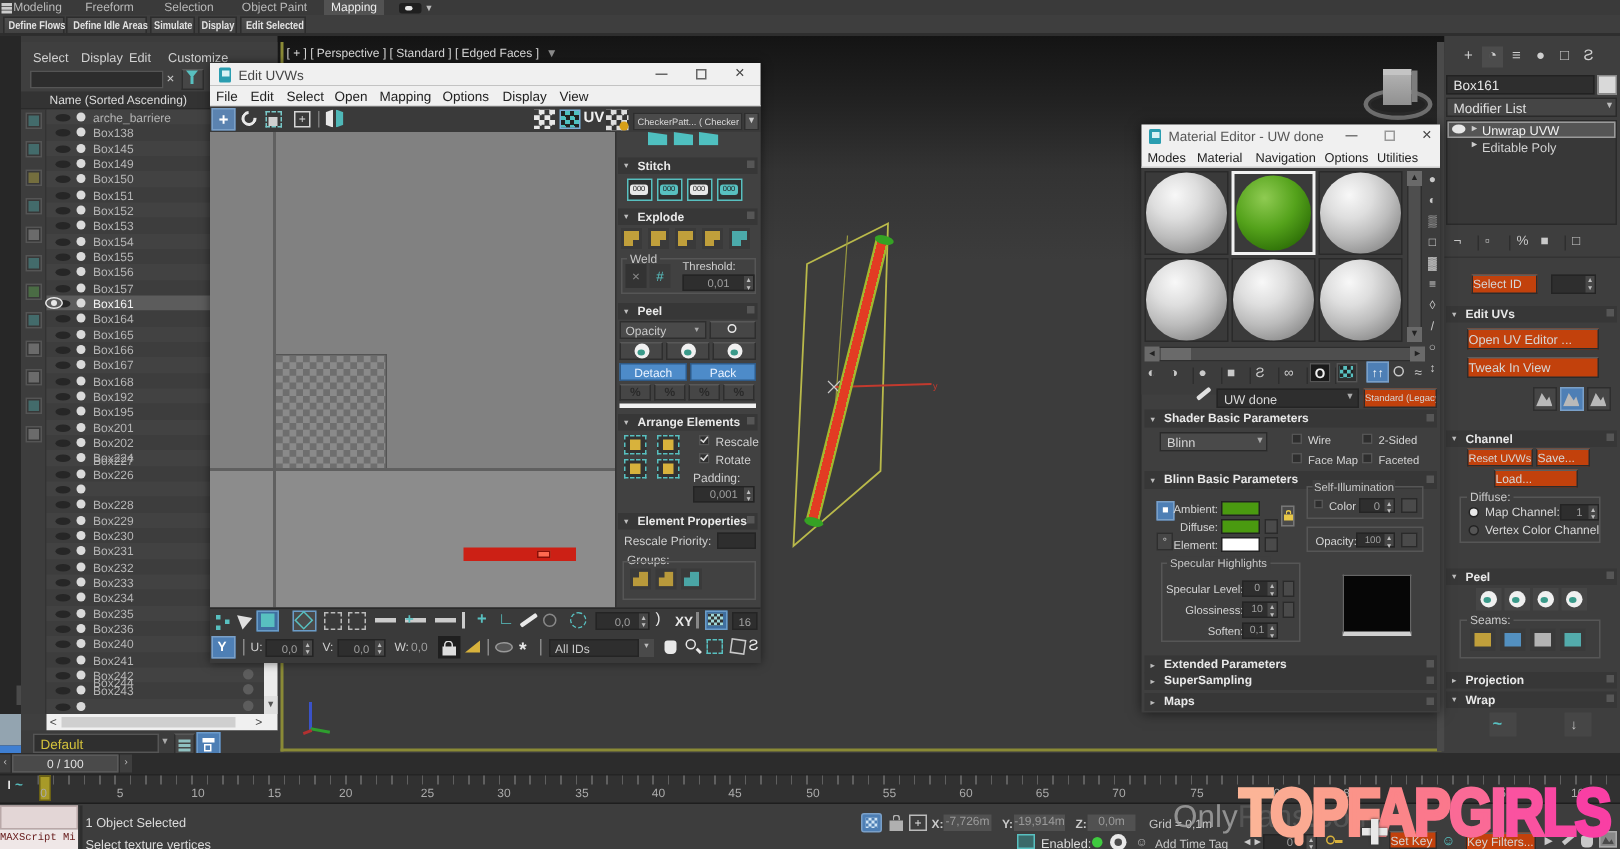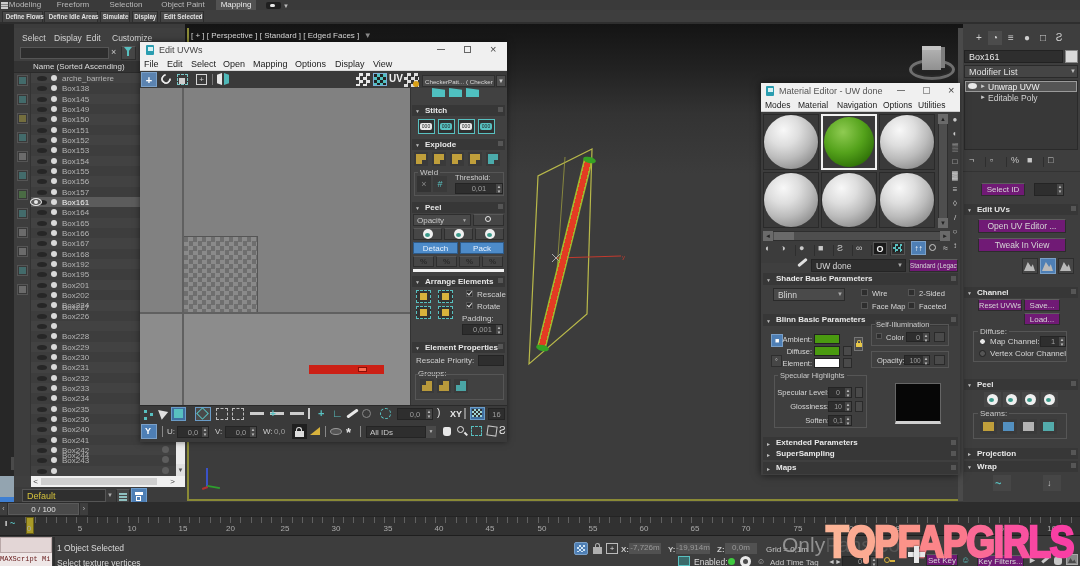--- a/index.html
+++ b/index.html
@@ -1,18 +1,18 @@
 <!DOCTYPE html>
 <html><head><meta charset="utf-8">
 <style>
 *{margin:0;padding:0;box-sizing:border-box}
 html,body{width:1080px;height:566px;overflow:hidden;background:#3c3c3c;
  font-family:"Liberation Sans",sans-serif;}
 .a{position:absolute}
-.btn{background:#701a75;border:1px solid #2c2c2c;border-top-color:#5e5e5e;color:#d6d6d6;text-align:center}
+.btn{background:#c2410c;border:1px solid #2c2c2c;border-top-color:#5e5e5e;color:#d6d6d6;}
 .hdr{background:#373737;color:#e8e8e8;font-weight:bold;font-size:8px;line-height:11px;padding-left:13px;white-space:nowrap;overflow:hidden}
 .hdr:before{content:"▼";position:absolute;left:3px;top:1px;font-size:5px;color:#bdbdbd}
 .hdrc:before{content:"►"}
 .spin{background:#2e2e2e;border:1px solid #242424;color:#9f9f9f;font-size:7.5px;text-align:center;white-space:nowrap}
 .spn{position:absolute;right:0;top:0;bottom:0;width:6px;background:#474747;color:#bdbdbd;font-size:4.5px;line-height:5px;text-align:center}
 .ico{background:#464646;border:1px solid #2e2e2e;border-top-color:#585858}
 .ck{position:absolute;width:5px;height:3px;border-left:1.5px solid #ddd;border-bottom:1.5px solid #ddd;transform:rotate(-50deg)}
 </style></head><body>
 
 <div class="a" style="left:0;top:0;width:1080px;height:10px;background:#3a3a3a"></div>
@@ -484,21 +484,21 @@
 <div class="a" style="left:1022px;top:258px;width:16px;height:16px;background:#464646;border:1px solid #2e2e2e;"></div>
 <div class="a" style="left:1024px;top:262px;width:11px;height:9px;background:#b9b9b9;clip-path:polygon(0 100%,35% 0,65% 55%,80% 25%,100% 100%)"></div>
 <div class="a" style="left:1040px;top:258px;width:16px;height:16px;background:#4e7fb5;border:1px solid #7aa0c8;"></div>
 <div class="a" style="left:1042px;top:262px;width:11px;height:9px;background:#b9b9b9;clip-path:polygon(0 100%,35% 0,65% 55%,80% 25%,100% 100%)"></div>
 <div class="a" style="left:1058px;top:258px;width:16px;height:16px;background:#464646;border:1px solid #2e2e2e;"></div>
 <div class="a" style="left:1060px;top:262px;width:11px;height:9px;background:#b9b9b9;clip-path:polygon(0 100%,35% 0,65% 55%,80% 25%,100% 100%)"></div>
 <div class="a hdr" style="left:964px;top:287px;width:114px;height:11px">Channel</div>
 <div class="a" style="left:1071px;top:289px;width:5px;height:5px;background:#565656"></div>
 <div class="a btn" style="left:978px;top:299px;width:44px;height:12px;font-size:7.3px;line-height:11px;white-space:nowrap;overflow:hidden">Reset UVWs</div>
 <div class="a btn" style="left:1024px;top:299px;width:36px;height:12px;font-size:8px;line-height:11px">Save...</div>
-<div class="a btn" style="left:1024px;top:313px;width:36px;height:12px;font-size:8px;line-height:11px">Load...</div>
+<div class="a btn" style="left:996px;top:313px;width:56px;height:12px;font-size:8px;line-height:11px">Load...</div>
 <div class="a" style="left:973px;top:331px;width:94px;height:31px;border:1px solid #565656"></div>
 <div class="a" style="left:978px;top:327px;background:#3e3e3e;color:#c9c9c9;font-size:8px;padding:0 2px">Diffuse:</div>
 <div class="a" style="left:979px;top:338px;width:7px;height:7px;border-radius:50%;background:#e8e8e8;border:1px solid #222"></div>
 <div class="a" style="left:990px;top:337px;color:#d6d6d6;font-size:8px">Map Channel:</div>
 <div class="a spin" style="left:1040px;top:336px;width:26px;height:11px;line-height:10px">1<span class="spn">▲<br>▼</span></div>
 <div class="a" style="left:979px;top:350px;width:7px;height:7px;border-radius:50%;background:#555;border:1px solid #222"></div>
 <div class="a" style="left:990px;top:349px;color:#d6d6d6;font-size:8px">Vertex Color Channel</div>
 <div class="a hdr" style="left:964px;top:379px;width:114px;height:11px">Peel</div>
 <div class="a" style="left:1071px;top:381px;width:5px;height:5px;background:#565656"></div>
 <div class="a" style="left:984px;top:392px;width:17px;height:15px;background:#464646"></div>

